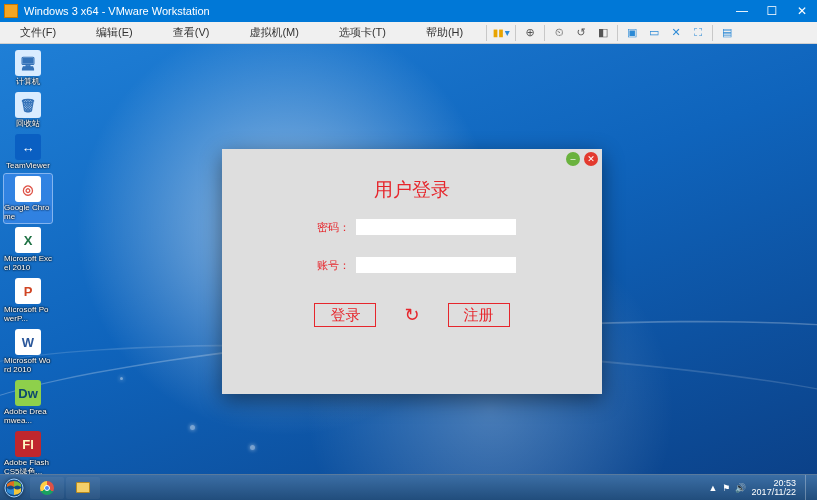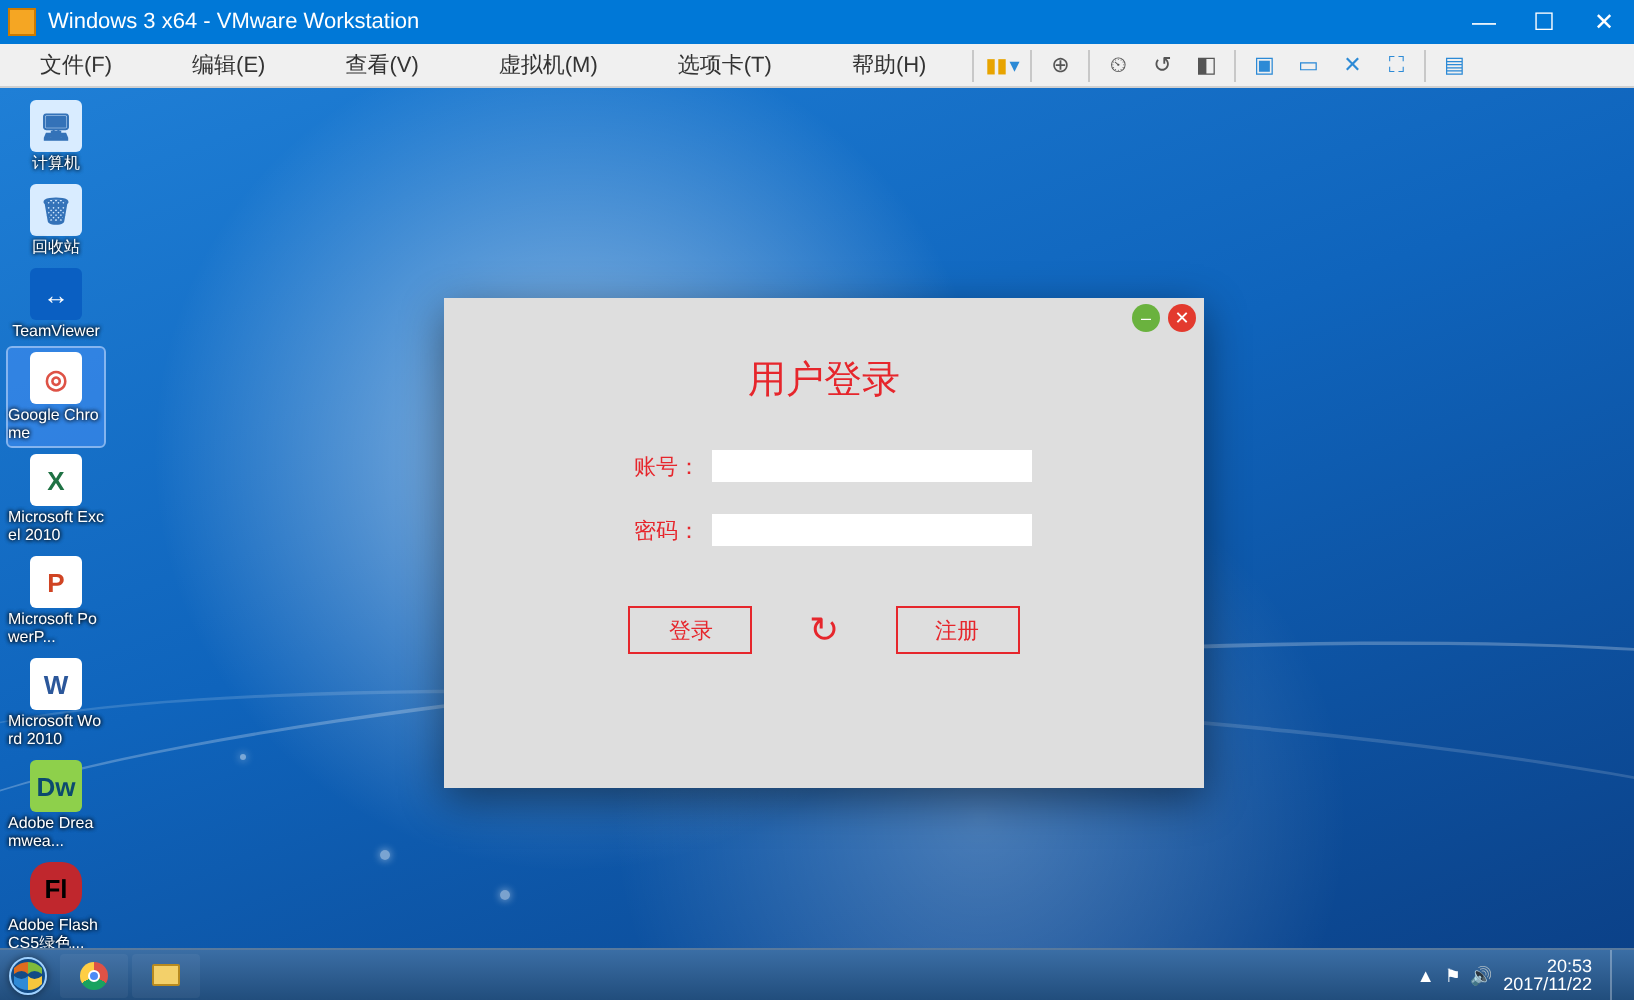--- a/index.html
+++ b/index.html
@@ -50,21 +50,21 @@
 .login-dialog { position: absolute; left: 222px; top: 105px; width: 380px; height: 245px; background: #dedede; box-shadow: 0 6px 20px rgba(0,0,0,0.45); }
 .login-titlearea { position: relative; height: 22px; }
 .dlg-ctrl { position: absolute; top: 3px; width: 14px; height: 14px; border-radius: 50%; display: flex; align-items: center; justify-content: center; font-size: 9px; color: #fff; cursor: default; }
 .dlg-min { right: 22px; background: #6ab23e; }
 .dlg-close { right: 4px; background: #e33a2e; }
 .login-title { text-align: center; color: #e6262c; font-size: 19px; font-weight: 500; margin-top: 6px; }
 .form-row { display: flex; align-items: center; justify-content: center; margin-top: 22px; }
 .form-row .flabel { font-size: 11px; color: #e6262c; width: 42px; text-align: right; margin-right: 6px; }
 .form-row input { width: 160px; height: 16px; border: none; background: #fff; font-size: 11px; padding: 0 4px; }
 .button-row { display: flex; align-items: center; justify-content: center; gap: 28px; margin-top: 30px; }
-.login-btn { width: 62px; height: 24px; border: 1px solid #e6262c; background: transparent; color: #e6262c; font-size: 11px; cursor: default; display: flex; align-items: center; justify-content: center; }
+.login-btn { width: 62px; height: 24px; border: 1px solid #e6262c; background: transparent; color: #e6262c; font-size: 15px; cursor: default; display: flex; align-items: center; justify-content: center; }
 .refresh-ic { color: #e6262c; font-size: 18px; cursor: default; }
 
 
 .taskbar { position: absolute; left: 0; right: 0; bottom: 0; height: 26px; background: linear-gradient(#3b6ea5, #214d7c); border-top: 1px solid rgba(255,255,255,0.25); display: flex; align-items: center; }
 .start-orb { width: 28px; height: 26px; display: flex; align-items: center; justify-content: center; cursor: default; }
 .start-orb svg { filter: drop-shadow(0 0 2px rgba(0,0,0,.5)); }
 .tbtn { width: 34px; height: 22px; margin-left: 2px; border-radius: 2px; background: rgba(255,255,255,0.05); display: flex; align-items: center; justify-content: center; cursor: default; }
 .tray { margin-left: auto; display: flex; align-items: center; gap: 5px; padding-right: 4px; color: #fff; font-size: 9px; }
 .tray .clock { text-align: right; line-height: 9px; }
 .show-desktop { width: 8px; height: 26px; border-left: 1px solid rgba(255,255,255,0.3); margin-left: 4px; }
@@ -147,38 +147,38 @@
         </div>
         <div class="dicon">
           <div class="pic" style="background: rgb(255, 255, 255); color: rgb(43, 87, 154);">W</div>
           <div class="lbl">Microsoft Word 2010</div>
         </div>
         <div class="dicon">
           <div class="pic" style="background: rgb(142, 208, 75); color: #0c4a6e;">Dw</div>
           <div class="lbl">Adobe Dreamwea...</div>
         </div>
         <div class="dicon">
-          <div class="pic" style="background: rgb(192, 39, 45); color: #000000; border-radius: 10px;">Fl</div>
+          <div class="pic" style="background: rgb(192, 39, 45); color: #fef9c3;">Fl</div>
           <div class="lbl">Adobe Flash CS5绿色...</div>
         </div>
       </div>
 
     <div class="login-dialog">
       <div class="login-titlearea">
         <span class="dlg-ctrl dlg-min">–</span>
         <span class="dlg-ctrl dlg-close">✕</span>
       </div>
       <div class="login-title">用户登录</div>
+      <div class="form-row" style="margin-top:16px">
+        <span class="flabel">密码：</span>
+        <input type="password" style="">
+      </div>
       <div class="form-row">
         <span class="flabel">账号：</span>
         <input type="text" style="">
-      </div>
-      <div class="form-row" style="margin-top:16px">
-        <span class="flabel">密码：</span>
-        <input type="password" style="">
       </div>
       <div class="button-row">
         <div class="login-btn">登录</div>
         <div class="refresh-ic">↻</div>
         <div class="login-btn">注册</div>
       </div>
     </div>
 
     <div class="taskbar">
       <div class="start-orb">

